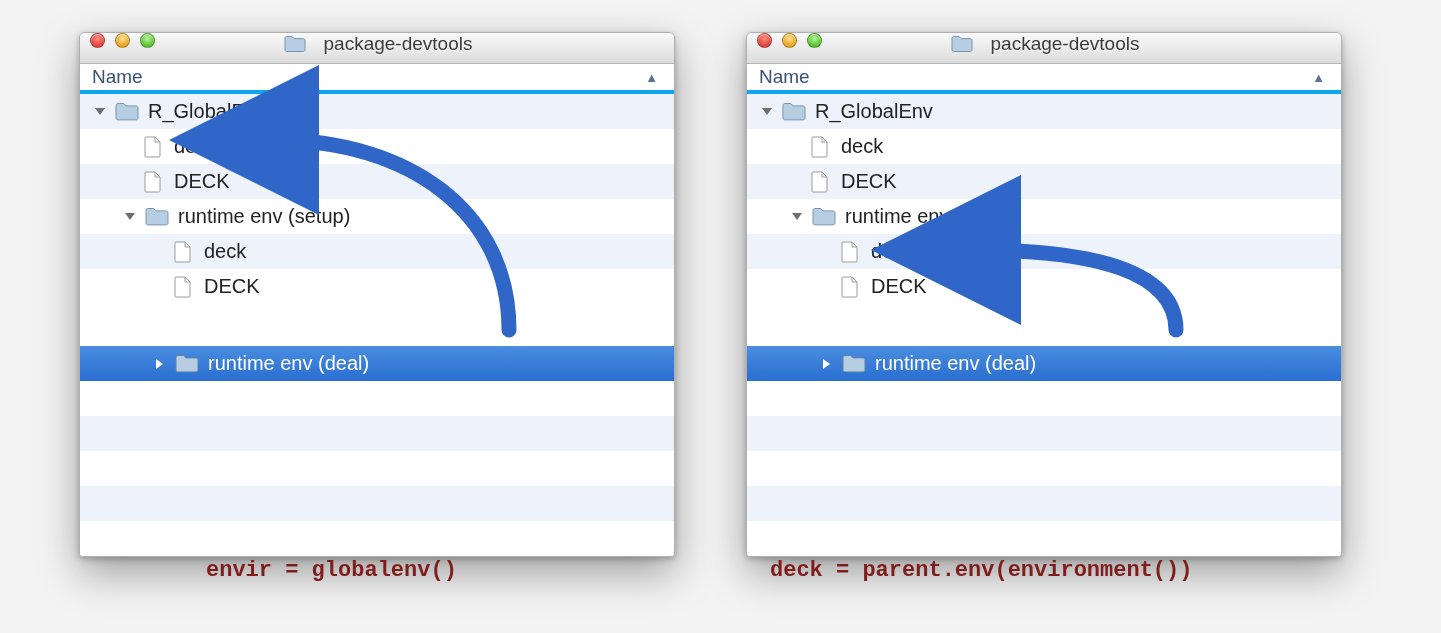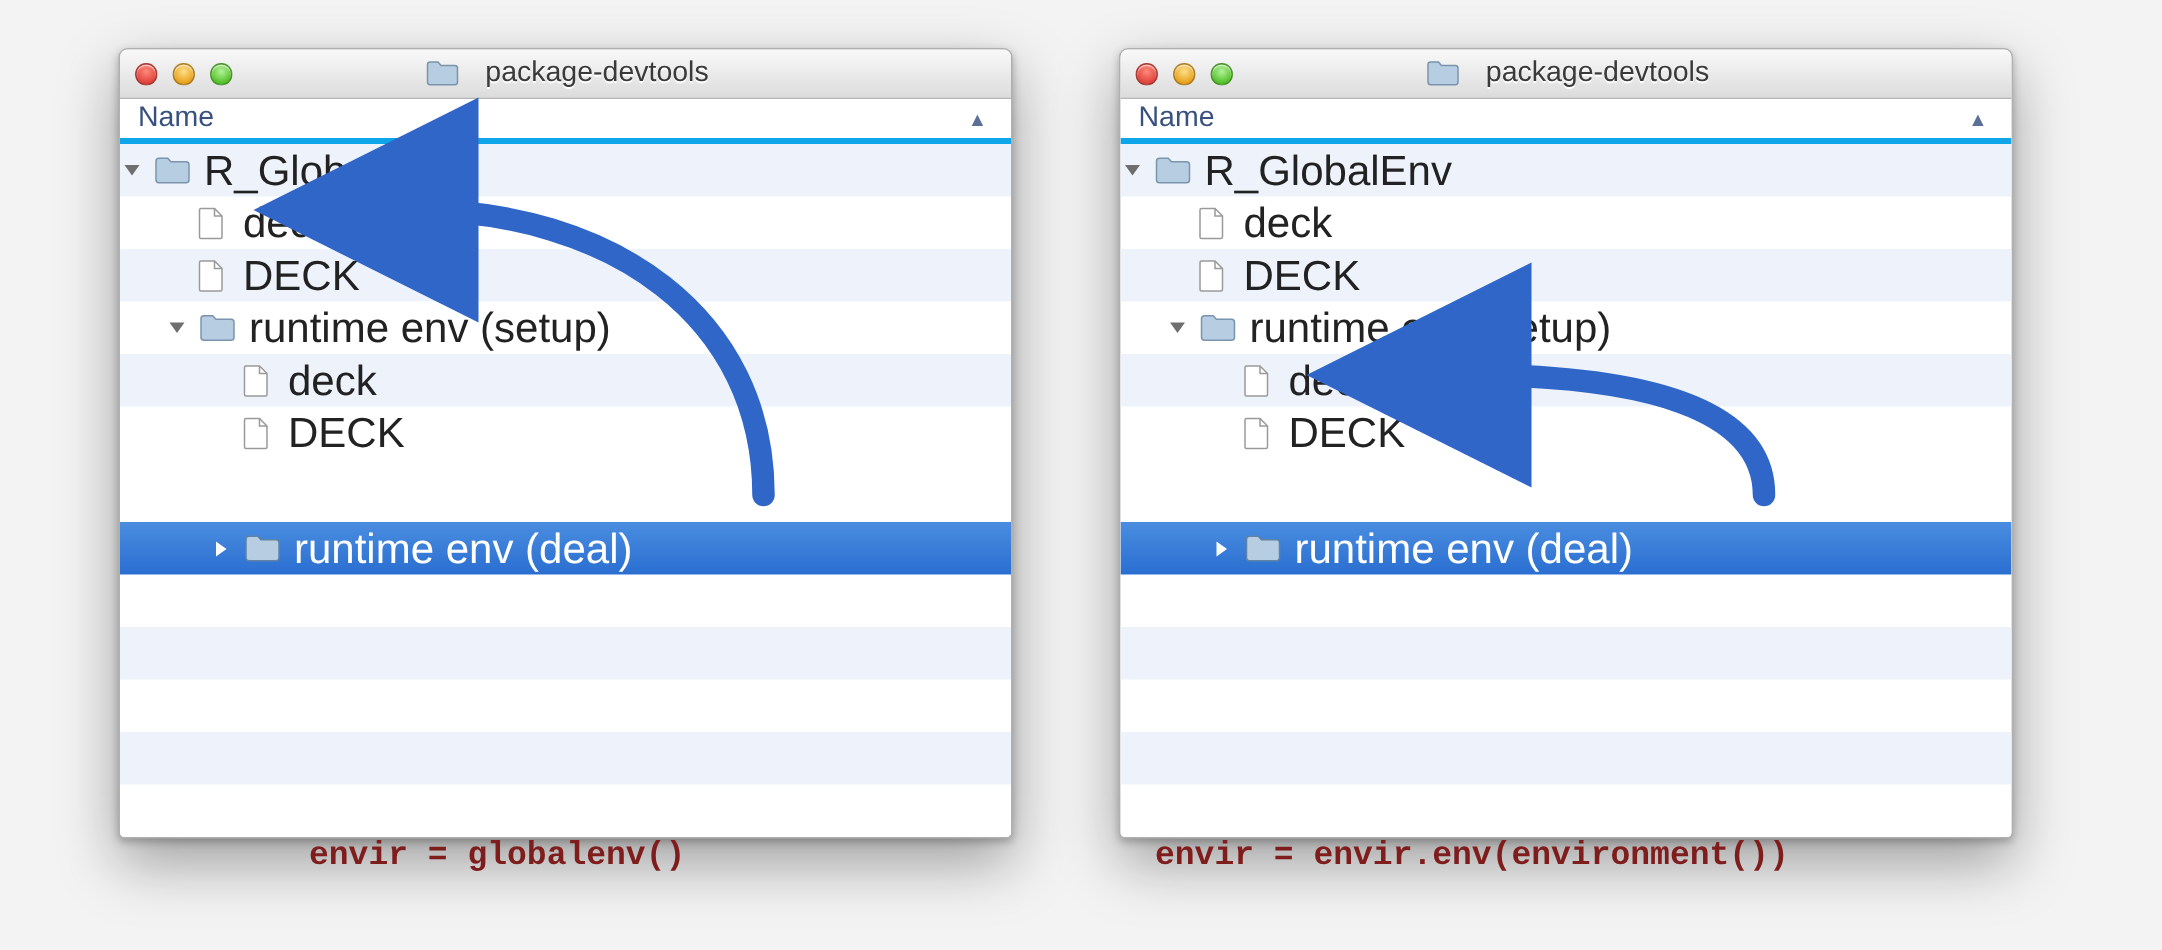--- a/index.html
+++ b/index.html
@@ -27,22 +27,22 @@
   }
   .window.left { left: 79px; top: 32px; }
   .window.right { left: 746px; top: 32px; }
 
   
   .titlebar {
     height: 31px;
     background: linear-gradient(#f9f9f9, #dcdcdc);
     border-bottom: 1px solid #b5b5b5;
     display: flex;
-    align-items: center;
-    padding: 16px 10px;
+    align-items: flex-start;
+    padding: 0 10px;
     position: relative;
   }
   .traffic {
     display: flex;
     gap: 10px;
     align-items: center;
   }
   .traffic .btn {
     width: 15px; height: 15px;
     border-radius: 50%;
@@ -89,22 +89,23 @@
 
   
   .list {
     position: relative;
     background: #fff;
   }
   .row {
     height: 35px;
     display: flex;
     align-items: center;
-    font-size: 28px;
+    font-size: 20px;
     color: #222;
+    padding-left: 12px;
     white-space: nowrap;
   }
   .row.alt { background: #eef3fb; }
   .row.selected {
     background: linear-gradient(#4a8de0, #2a6ed1);
     color: #fff;
     margin-top: 42px;
   }
   .row .spacer { display:inline-block; }
   .disclosure {
@@ -390,14 +391,14 @@
   <svg class="arrow-layer" style="left:746px; top:32px;" width="596" height="480">
     <defs>
       <marker id="ahR" markerWidth="14" markerHeight="14" refX="3" refY="5" orient="auto">
         <path d="M0 0 L10 5 L0 10 Z" fill="#2f66c8"></path>
       </marker>
     </defs>
     <path d="M 430 298  C 430 240, 350 218, 230 218" fill="none" stroke="#2f66c8" stroke-width="15" stroke-linecap="round" marker-end="url(#ahR)"></path>
   </svg>
 
   <div class="caption left">envir = globalenv()</div>
-  <div class="caption right">envir = envir.env(environment())</div>
+  <div class="caption right">deck = parent.env(environment())</div>
 </div>
 
 </body></html>

